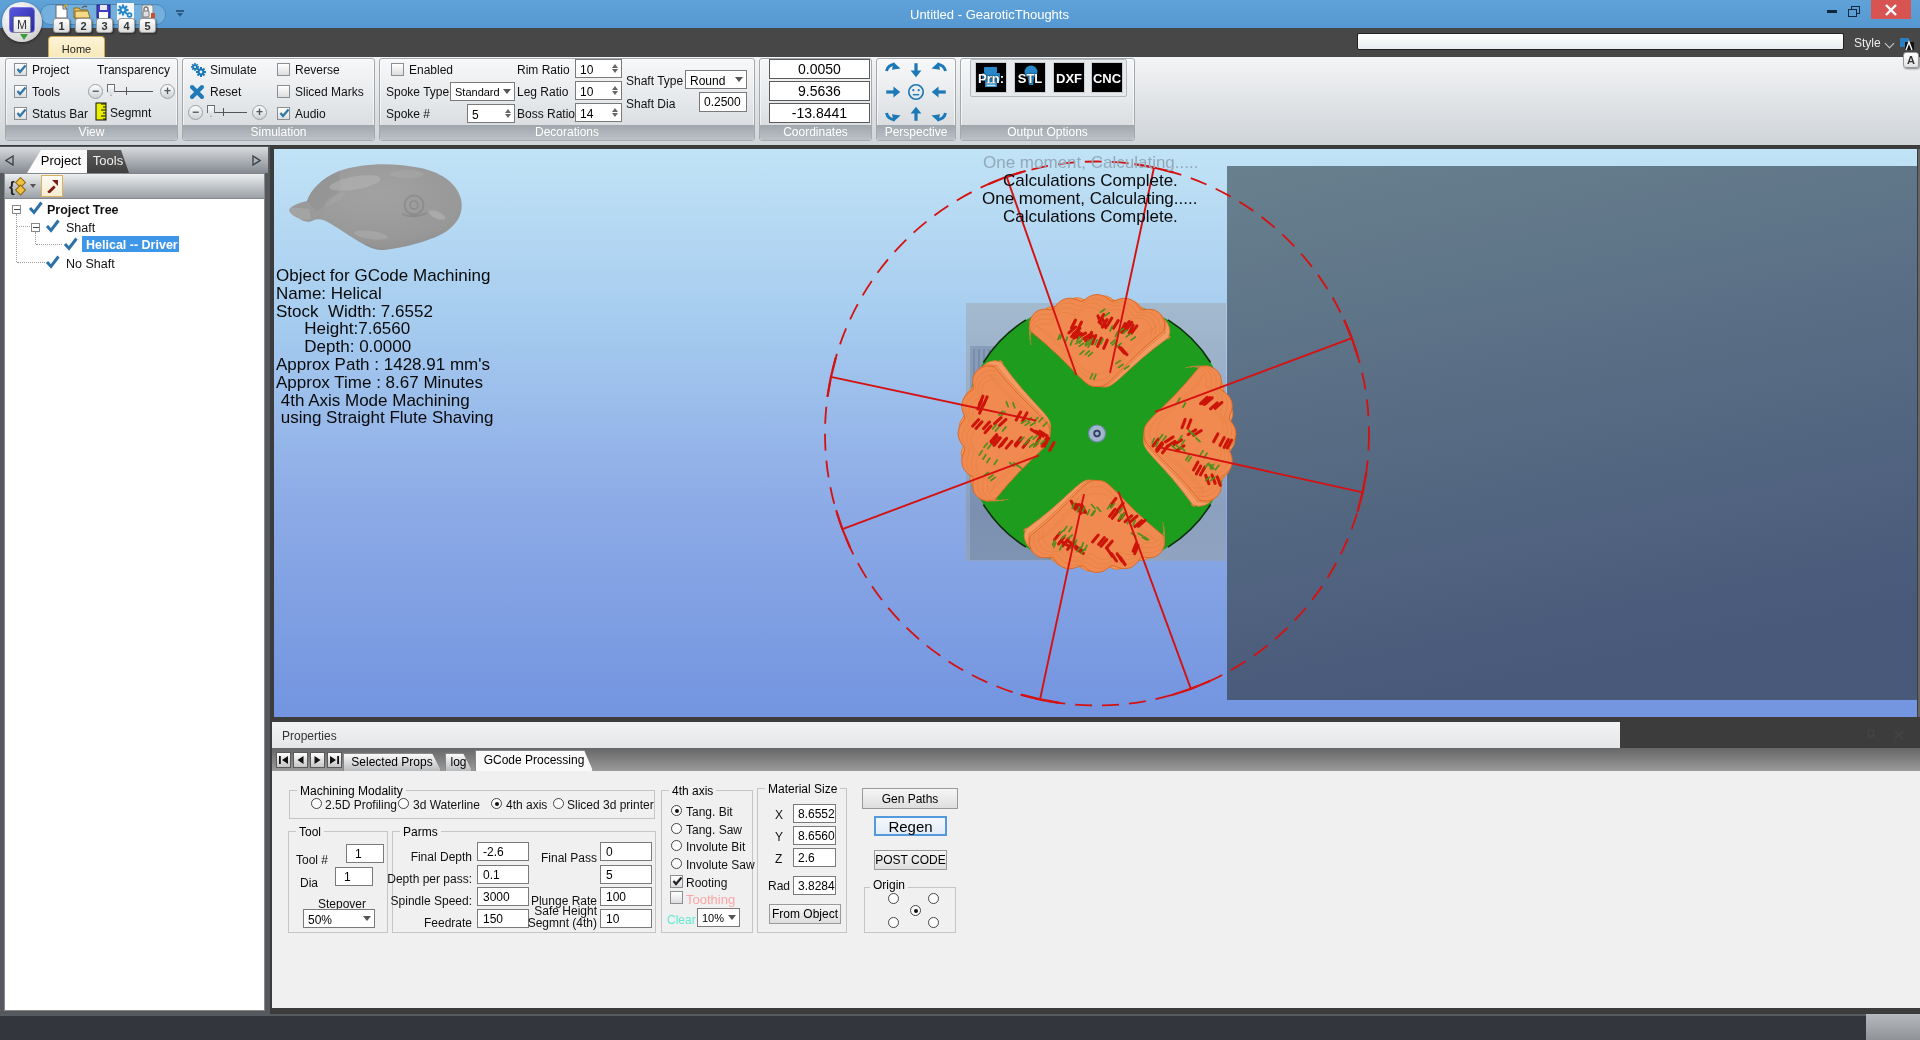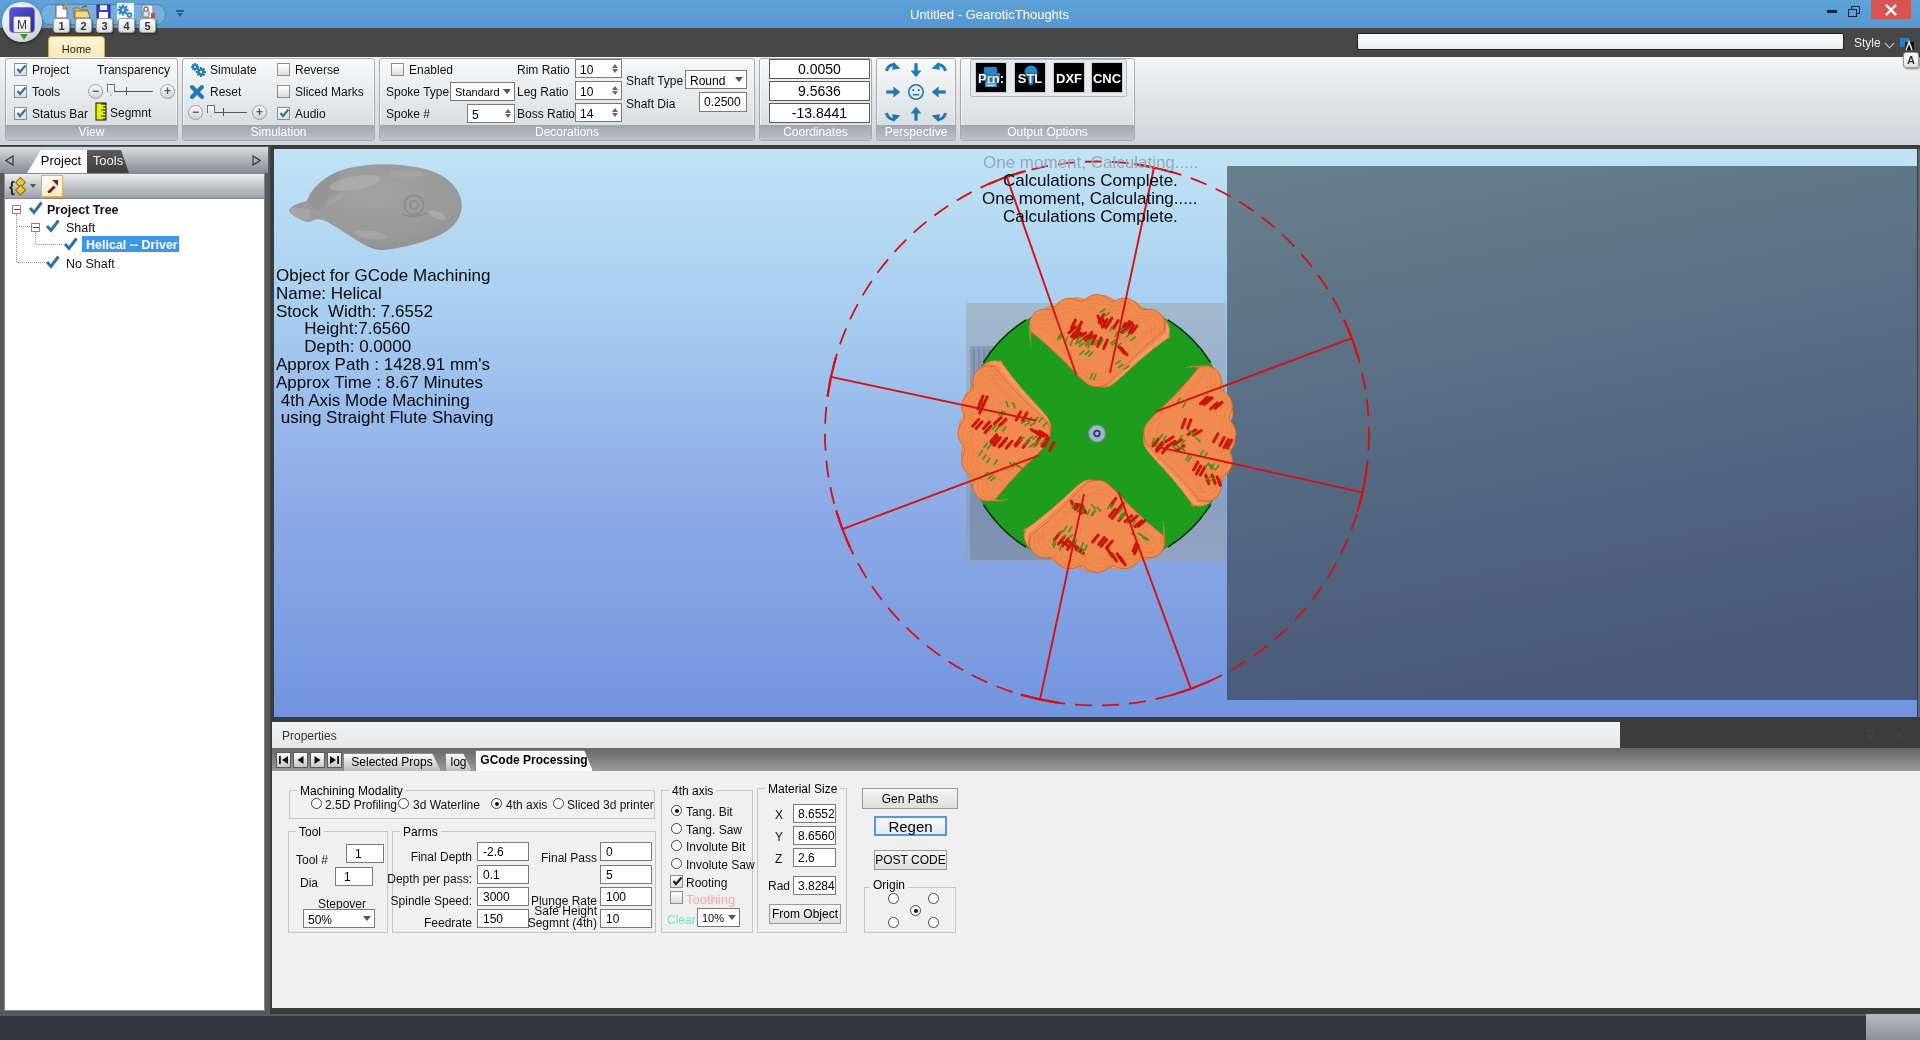--- a/index.html
+++ b/index.html
@@ -803,21 +803,21 @@
       <path d="M3.5,3 L9.5,7 L3.5,11 Z" fill="#111"></path>
     </svg></div>
 <div class="vcr" style="left:327px;top:752px"><svg width="13" height="14" viewBox="0 0 13 14">
       <g fill="#111">
         <path d="M2,3 L8,7 L2,11 Z"></path>
         <rect x="9.2" y="3" width="1.8" height="8"></rect>
       </g>
     </svg></div>
 <div class="ptab" style="left:343px;width:98px;line-height:17px">Selected Props</div>
 <div class="ptab" style="left:445px;width:27px;line-height:17px">log</div>
-<div class="ptab" style="left:475px;top:750px;height:21px;width:118px;background:#fafafa;font-weight:bold;line-height:19px">GCode Processing</div>
+<div class="ptab" style="left:475px;top:750px;height:21px;width:118px;background:#fafafa;font-weight:normal;line-height:19px">GCode Processing</div>
 <div class="abs" style="left:272px;top:771px;width:1648px;height:237px;background:#f0f0f1"></div>
 
 <div class="fgrp" style="left:289px;top:790px;width:366px;height:29px">
     <span class="fglbl">Machining Modality</span>
   </div>
 <span class="abs rd" style="left:311px;top:798px;width:11px;height:11px"></span>
 <span class="abs " style="left:325px;top:798px;font-size:12px;color:#111;white-space:nowrap">2.5D Profiling</span>
 <span class="abs rd" style="left:398px;top:798px;width:11px;height:11px"></span>
 <span class="abs " style="left:413px;top:798px;font-size:12px;color:#111;white-space:nowrap">3d Waterline</span>
 <span class="abs rd" style="left:491px;top:798px;width:11px;height:11px">

